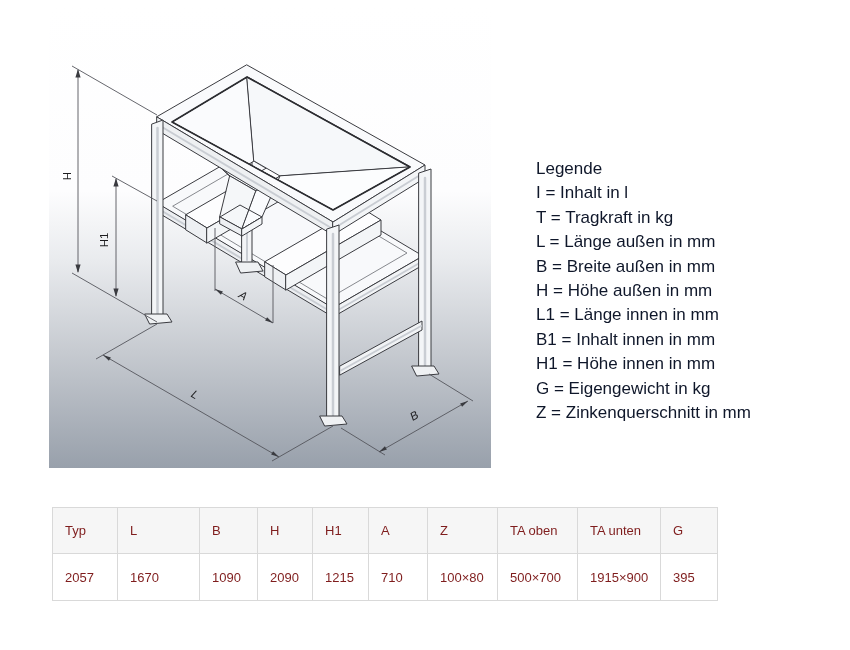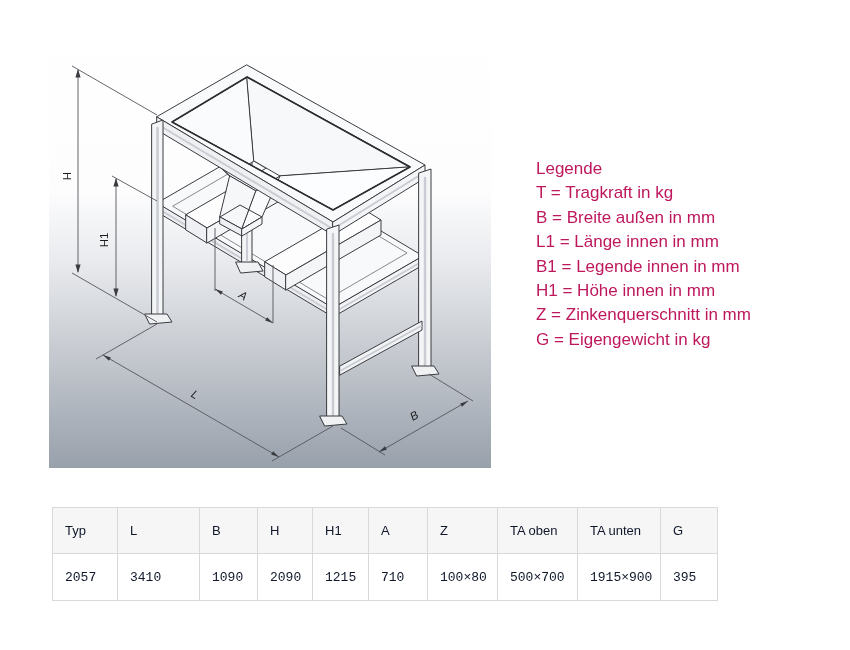--- a/index.html
+++ b/index.html
@@ -1,27 +1,27 @@
 <!DOCTYPE html>
 <html><head>
 <meta charset="utf-8">
 <style>
   html,body{margin:0;padding:0;background:#ffffff;}
   body{width:850px;height:650px;position:relative;overflow:hidden;
        font-family:"Liberation Sans", sans-serif;color:#111;}
   .drawing-wrap{position:absolute;left:49px;top:6px;width:442px;height:462px;}
   .legend{position:absolute;left:536px;top:157px;font-size:17px;line-height:24.4px;
-          color:#be185d;white-space:nowrap;}
+          color:#0f172a;white-space:nowrap;}
   .spec-table{position:absolute;left:52px;top:507px;border-collapse:collapse;
-              table-layout:fixed;width:666px;font-size:13px;color:#0f172a;border-radius:7px;}
+              table-layout:fixed;width:666px;font-size:13px;color:#7f1d1d;border-radius:7px;}
   .spec-table th,.spec-table td{border:1px solid #d9d9d9;text-align:left;
               padding:0 4px 0 12px;font-weight:normal;vertical-align:middle;
               overflow:hidden;white-space:nowrap;}
   .spec-table th{height:45px;background:#f6f6f6;}
-  .spec-table td{height:46px;background:#ffffff;font-family:Liberation Mono, monospace;}
+  .spec-table td{height:46px;background:#ffffff;}
   svg text{font-family:"Liberation Sans", sans-serif;fill:#1c1c1e;}
   .dimlbl{font-size:11.5px;}
   .dimlbl-it{font-size:11.5px;font-style:italic;}
 </style>
 </head>
 <body>
 
 <div class="drawing-wrap">
 <svg width="442" height="462" viewBox="49 6 442 462">
   <defs>
@@ -103,27 +103,30 @@
   <text class="dimlbl" transform="translate(71,176) rotate(-90)" text-anchor="middle">H</text>
   <text class="dimlbl" transform="translate(108,240) rotate(-90)" text-anchor="middle">H1</text>
   <text class="dimlbl-it" transform="translate(241,299) rotate(30)" text-anchor="middle">A</text>
   <text class="dimlbl-it" transform="translate(193,398) rotate(31)" text-anchor="middle">L</text>
   <text class="dimlbl-it" transform="translate(416,419) rotate(-30)" text-anchor="middle">B</text>
 </svg>
 </div>
 
 <div class="legend">
   <div>Legende</div>
+  <div>I = Inhalt in l</div>
   <div>T = Tragkraft in kg</div>
+  <div>L = Länge außen in mm</div>
   <div>B = Breite außen in mm</div>
+  <div>H = Höhe außen in mm</div>
   <div>L1 = Länge innen in mm</div>
-  <div>B1 = Legende innen in mm</div>
+  <div>B1 = Inhalt innen in mm</div>
   <div>H1 = Höhe innen in mm</div>
+  <div>G = Eigengewicht in kg</div>
   <div>Z = Zinkenquerschnitt in mm</div>
-  <div>G = Eigengewicht in kg</div>
 </div>
 
 <table class="spec-table">
   <colgroup>
     <col style="width:65px">
       <col style="width:82px">
       <col style="width:58px">
     <col style="width:55px">
       <col style="width:56px">
       <col style="width:59px">
@@ -142,21 +145,21 @@
       <th>A</th>
       <th>Z</th>
       <th>TA oben</th>
       <th>TA unten</th>
       <th>G</th>
     </tr>
   </thead>
   <tbody>
     <tr>
       <td>2057</td>
-      <td>3410</td>
+      <td>1670</td>
       <td>1090</td>
       <td>2090</td>
       <td>1215</td>
       <td>710</td>
       <td>100×80</td>
       <td>500×700</td>
       <td>1915×900</td>
       <td>395</td>
     </tr>
   </tbody>

